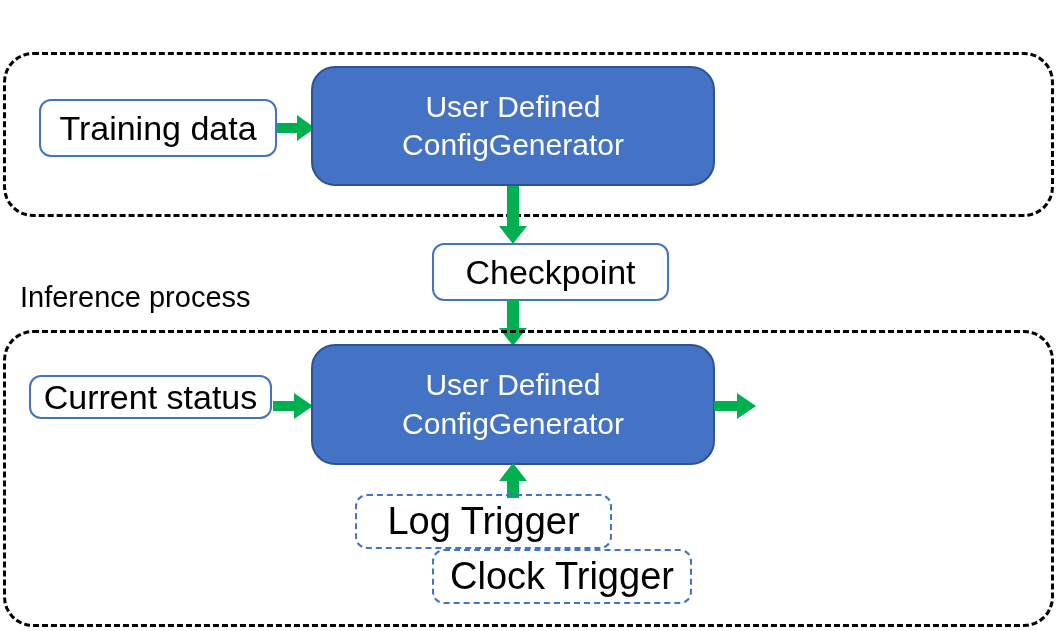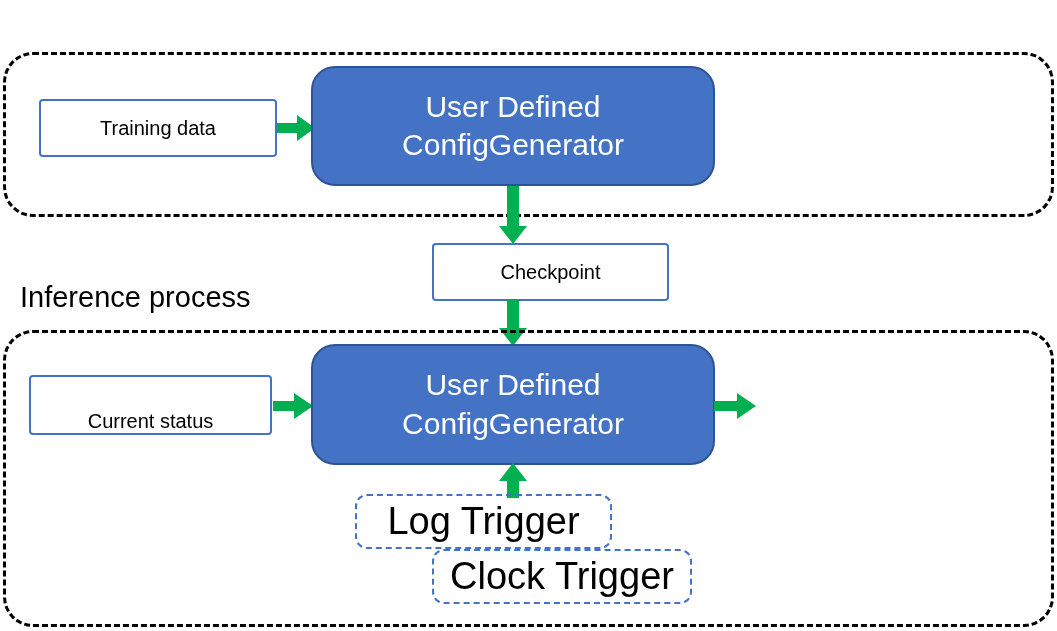--- a/index.html
+++ b/index.html
@@ -50,32 +50,32 @@
     width: 1051px;
     height: 297px;
   }
 
   
   .node-white {
     position: absolute;
     box-sizing: border-box;
     background: #ffffff;
     border: 2px solid #4472C4;
-    border-radius: 4px;
+    border-radius: 12px;
     display: flex;
     align-items: center;
     justify-content: center;
     color: #000000;
-    font-size: 20px;
+    font-size: 34px;
     font-family: "Liberation Sans", sans-serif;
     white-space: nowrap;
   }
   #node-training-data { left: 39px;  top: 99px;  width: 238px; height: 58px; }
   #node-checkpoint    { left: 395px; top: 243px; width: 237px; height: 58px; margin-left: 37px; }
-  #node-current-status{ left: 29px;  top: 375px; width: 243px; height: 60px; align-items: flex-end; }
+  #node-current-status{ left: 29px;  top: 375px; width: 243px; height: 44px; align-items: flex-end; }
   #node-output-config { left: 755px; top: 375px; width: 259px; height: 60px; }
 
   
   .node-blue {
     position: absolute;
     box-sizing: border-box;
     background: #4472C4;
     border: 2px solid #2E5395;
     border-radius: 24px;
     display: flex;

